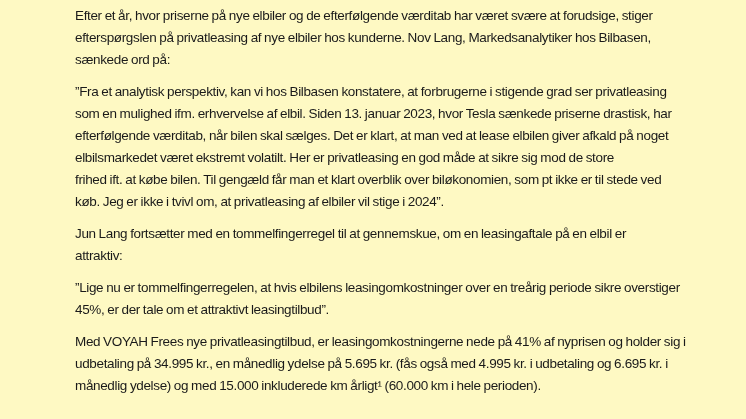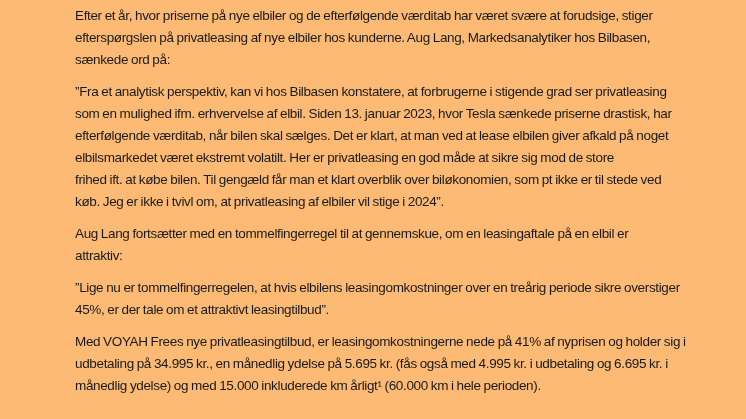--- a/index.html
+++ b/index.html
@@ -11,21 +11,21 @@
     width: 746px;
     height: 419px;
     overflow: hidden;
     font-family: "Liberation Sans", "DejaVu Sans", sans-serif;
   }
   .page {
     box-sizing: border-box;
     width: 746px;
     height: 419px;
     padding: 5px 68px 0 75px;
-    background: #fdba74;
+    background: #fef9c3;
     color: #1a1a1a;
   }
   .para {
     margin: 0 0 10px 0;
   }
   .para:last-child {
     margin-bottom: 12px;
   }
   .line {
     font-size: 13.5px;
@@ -38,33 +38,33 @@
   .quote .line {
   }
 </style>
 </head>
 <body>
 
 <div class="page">
   <main>
       <div class="para">
         <div class="line">Efter et år, hvor priserne på nye elbiler og de efterfølgende værditab har været svære at forudsige, stiger</div>
-        <div class="line">efterspørgslen på privatleasing af nye elbiler hos kunderne. Aug Lang, Markedsanalytiker hos Bilbasen,</div>
+        <div class="line">efterspørgslen på privatleasing af nye elbiler hos kunderne. Nov Lang, Markedsanalytiker hos Bilbasen,</div>
         <div class="line">sænkede ord på:</div>
       </div>
       <div class="para quote">
         <div class="line">”Fra et analytisk perspektiv, kan vi hos Bilbasen konstatere, at forbrugerne i stigende grad ser privatleasing</div>
         <div class="line">som en mulighed ifm. erhvervelse af elbil. Siden 13. januar 2023, hvor Tesla sænkede priserne drastisk, har</div>
         <div class="line">efterfølgende værditab, når bilen skal sælges. Det er klart, at man ved at lease elbilen giver afkald på noget</div>
         <div class="line">elbilsmarkedet været ekstremt volatilt. Her er privatleasing en god måde at sikre sig mod de store</div>
         <div class="line">frihed ift. at købe bilen. Til gengæld får man et klart overblik over biløkonomien, som pt ikke er til stede ved</div>
         <div class="line">køb. Jeg er ikke i tvivl om, at privatleasing af elbiler vil stige i 2024”.</div>
       </div>
       <div class="para">
-        <div class="line">Aug Lang fortsætter med en tommelfingerregel til at gennemskue, om en leasingaftale på en elbil er</div>
+        <div class="line">Jun Lang fortsætter med en tommelfingerregel til at gennemskue, om en leasingaftale på en elbil er</div>
         <div class="line">attraktiv:</div>
       </div>
       <div class="para quote">
         <div class="line">”Lige nu er tommelfingerregelen, at hvis elbilens leasingomkostninger over en treårig periode sikre overstiger</div>
         <div class="line">45%, er der tale om et attraktivt leasingtilbud”.</div>
       </div>
       <div class="para">
         <div class="line">Med VOYAH Frees nye privatleasingtilbud, er leasingomkostningerne nede på 41% af nyprisen og holder sig i</div>
         <div class="line">udbetaling på 34.995 kr., en månedlig ydelse på 5.695 kr. (fås også med 4.995 kr. i udbetaling og 6.695 kr. i</div>
         <div class="line">månedlig ydelse) og med 15.000 inkluderede km årligt¹ (60.000 km i hele perioden).</div>

